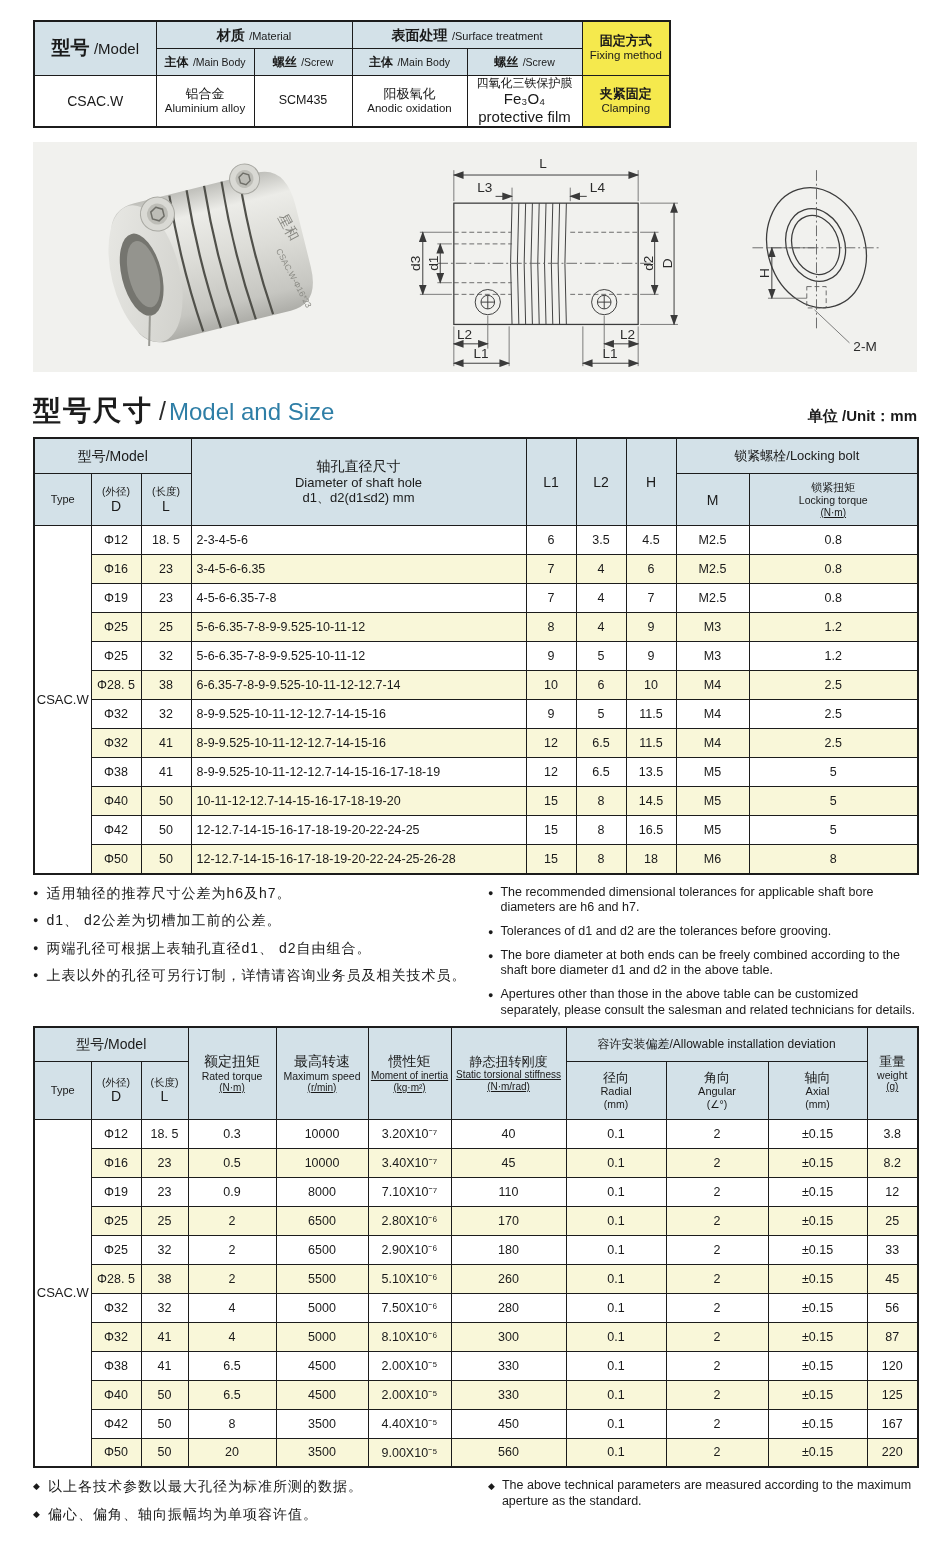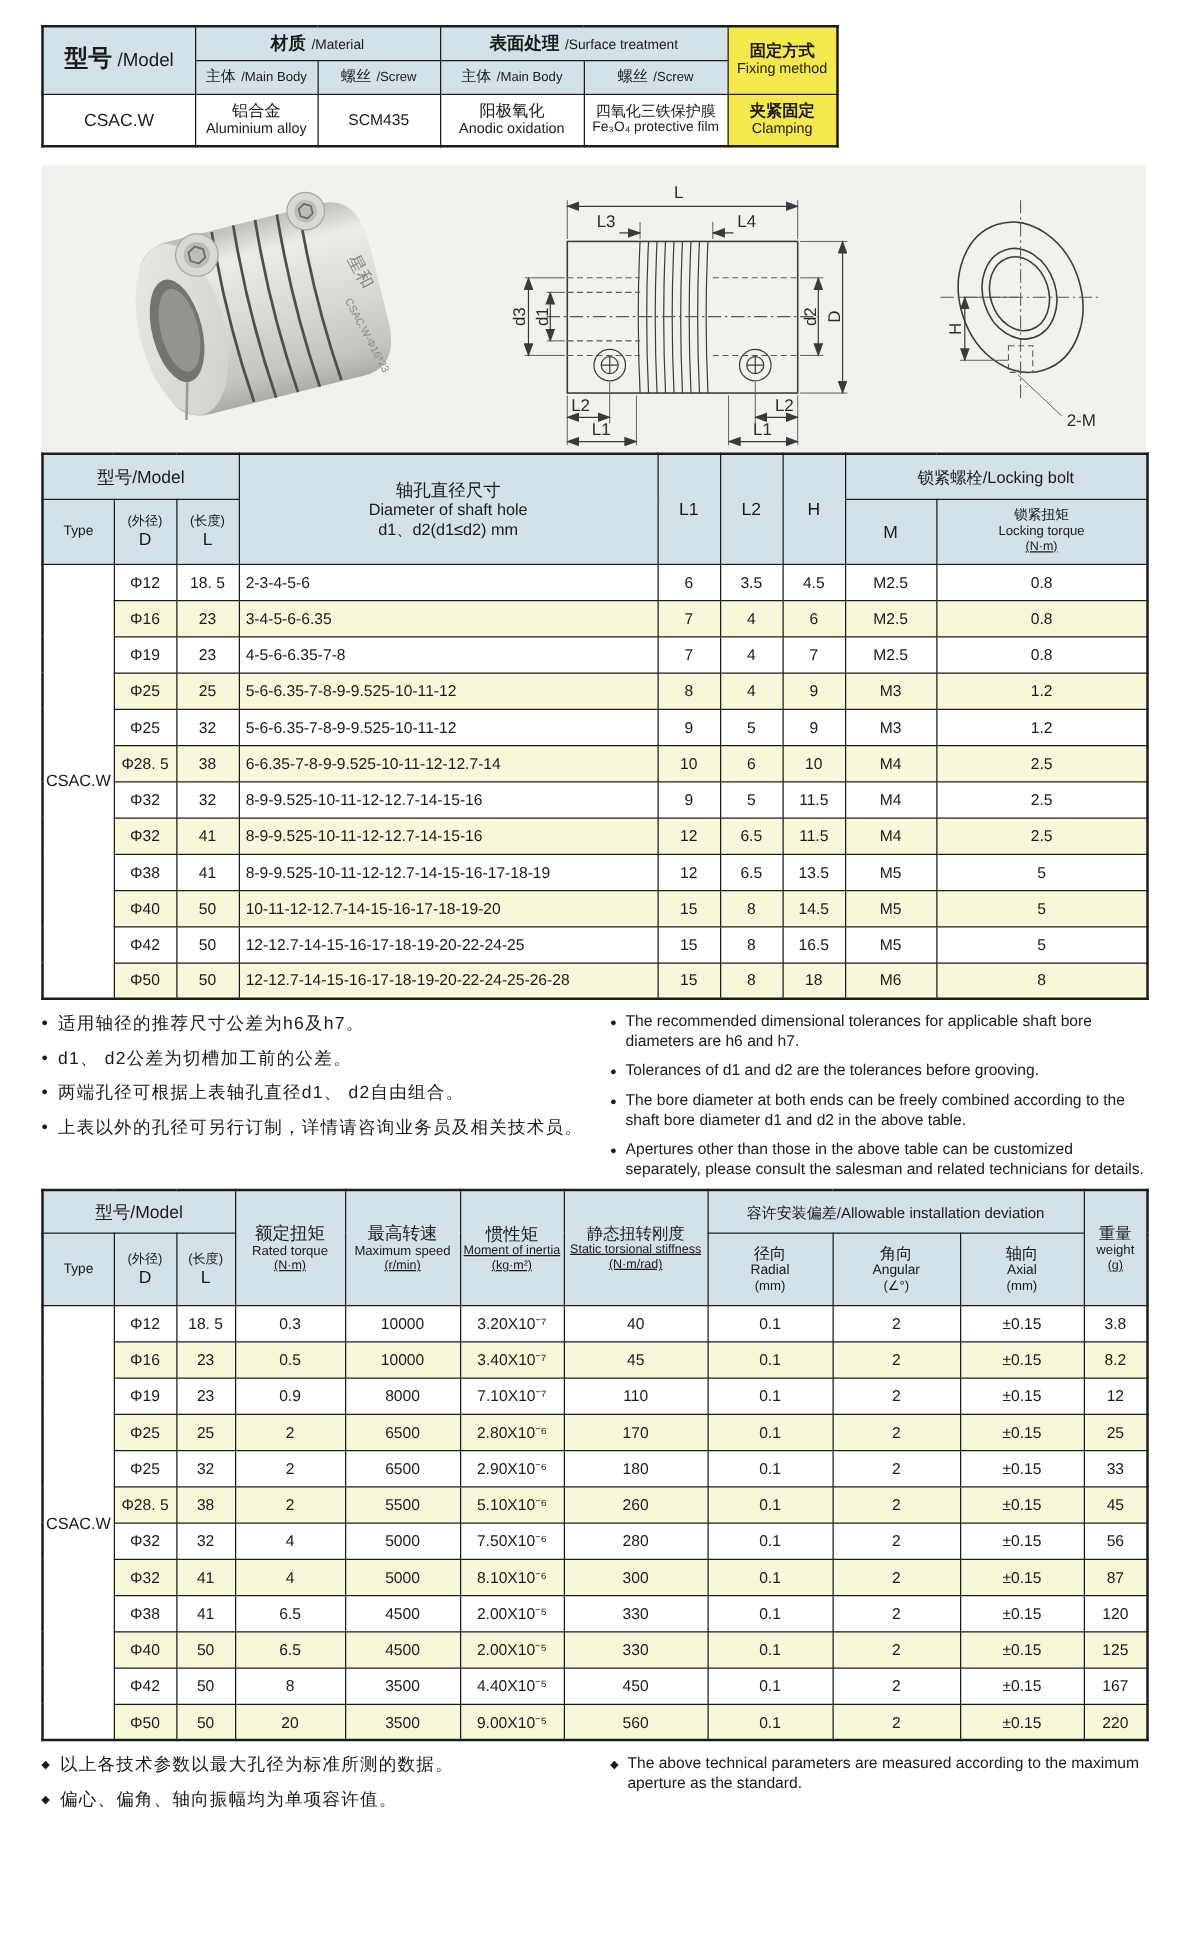--- a/index.html
+++ b/index.html
@@ -18,21 +18,21 @@
   .spec th, .spec td { border:1.5px solid #1c1c1c; text-align:center; vertical-align:middle; padding:1px 2px; line-height:1.15; }
   .spec thead th { background:var(--header-bg); font-weight:normal; }
   .spec .r1 th { height:27px; }
   .spec .r2 th { height:27px; }
   .spec tbody td { height:42px; background:#fff; }
   .spec .hl { background:var(--highlight) !important; }
   .cn-big { font-size:19px; font-weight:600; }
   .en-mid { font-size:15px; }
   .cn-h { font-size:14px; font-weight:bold; }
   .en-h { font-size:11px; }
-  .cn-s { font-size:12px; font-weight:normal; }
+  .cn-s { font-size:12px; font-weight:bold; }
   .en-s { font-size:10.5px; }
   .cell-cn { font-size:13px; font-weight:bold; display:block; }
   .cell-en { font-size:11.5px; display:block; }
   .model-val { font-size:14px; }
 
   
   .figures { margin-top:14px; width:884px; height:230px; background:#f1f1ee;
              display:flex; align-items:center; justify-content:space-between; padding:0 6px 0 22px; }
   svg text { font-family:"Liberation Sans", sans-serif; }
   .dim-t { font-size:14px; fill:#2b2b2b; }
@@ -130,21 +130,21 @@
           <span class="cell-cn" style="font-weight:normal;">铝合金</span>
           <span class="cell-en">Aluminium alloy</span>
         </td>
         <td style="font-size:12.5px;">SCM435</td>
         <td>
           <span class="cell-cn" style="font-weight:normal;">阳极氧化</span>
           <span class="cell-en">Anodic oxidation</span>
         </td>
         <td>
           <span class="cell-cn" style="font-weight:normal; font-size:12px;">四氧化三铁保护膜</span>
-          <span class="cell-en" style="font-size:11px;">Fe₃O₄ protective film</span>
+          <span class="cell-en" style="font-size:15px;">Fe₃O₄ protective film</span>
         </td>
         <td class="hl">
           <span class="cell-cn">夹紧固定</span>
           <span class="cell-en">Clamping</span>
         </td>
       </tr>
     </tbody>
   </table>
 
   <div class="figures">
@@ -287,20 +287,26 @@
       <rect class="dash" x="78" y="148" width="20" height="22"></rect>
       <line class="thin" x1="86" y1="108" x2="38" y2="108"></line>
         <line class="thin" x1="78" y1="160" x2="38" y2="160"></line>
       <line class="dim" x1="42" y1="108" x2="42" y2="160" marker-start="url(#ar)" marker-end="url(#ar)"></line>
       <text class="dim-t" transform="rotate(-90 35 134)" x="35" y="138" text-anchor="middle">H</text>
       <line class="thin" x1="86" y1="172" x2="122" y2="206"></line>
       <text class="dim-t" x="126" y="214" text-anchor="start">2-M</text>
     </svg>
   </div>
 
+  <div class="sec-head">
+    <div>
+      <span class="t-cn">型号尺寸</span><span class="t-sep">/</span><span class="t-en">Model and Size</span>
+    </div>
+    <div class="unit">单位 /Unit：mm</div>
+  </div>
 
   <table class="data-tbl">
     <colgroup>
       <col style="width:57px">
         <col style="width:50px">
         <col style="width:50px">
         <col style="width:335px">
       <col style="width:50px">
         <col style="width:50px">
         <col style="width:50px">

